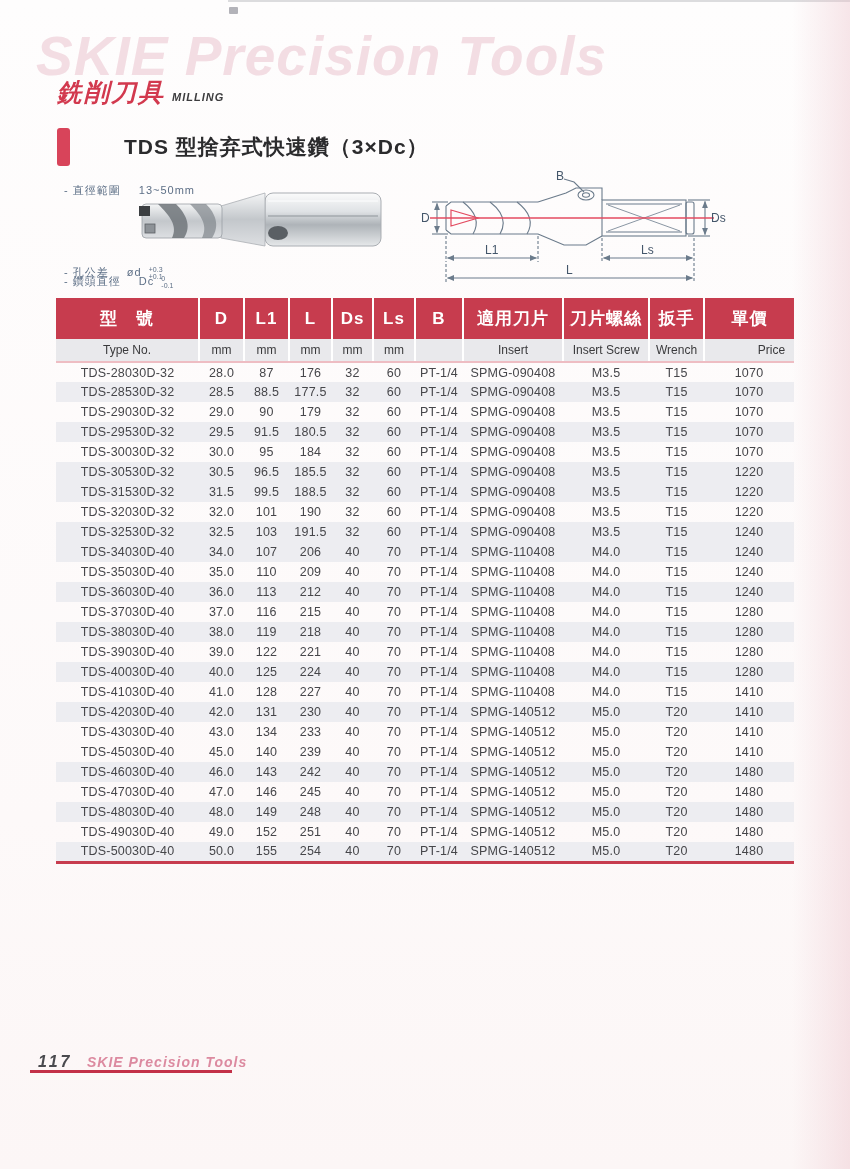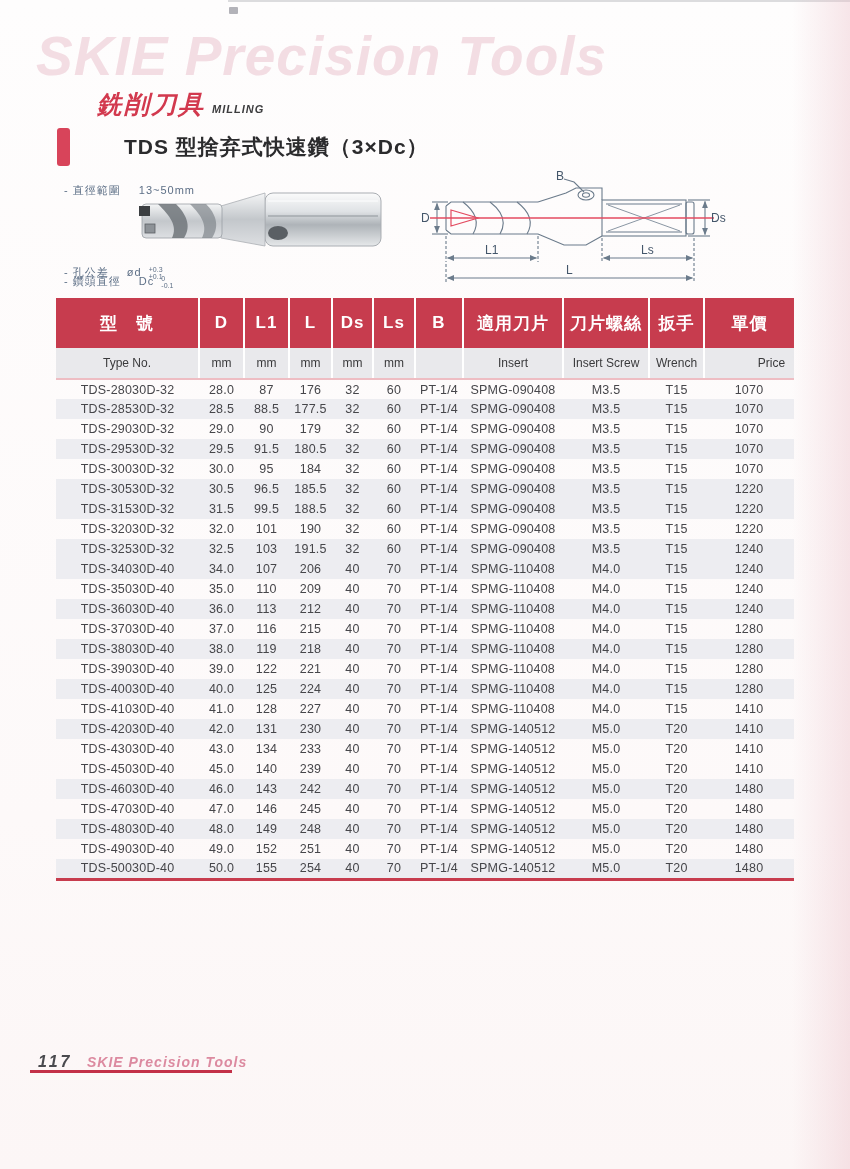--- a/index.html
+++ b/index.html
@@ -14,21 +14,21 @@
     background:linear-gradient(90deg, rgba(238,198,206,0) 0%, rgba(234,190,199,0.38) 100%);
     pointer-events:none;
   }
   .top-rule{ position:absolute; left:228px; top:0; width:622px; height:2px; background:#dcdcde; }
   .top-mark{ position:absolute; left:229px; top:7px; width:9px; height:7px; background:#9a9aa2; opacity:.75; border-radius:1px; }
 
   .watermark{
     position:absolute; left:36px; top:24px; font-size:55px; font-weight:bold; font-style:italic;
     color:#f3dde3; letter-spacing:1px; white-space:nowrap;
   }
-  .category{ position:absolute; left:57px; top:88px;margin-left:40px; }
+  .category{ position:absolute; left:57px; top:76px; }
   .category-zh{ font-size:25px; font-weight:bold; font-style:italic; color:#d2394e; letter-spacing:2px; }
   .category-en{ font-size:11px; font-weight:bold; font-style:italic; color:#3c3c3e; margin-left:7px; letter-spacing:1px; }
 
   .section-title-row{ position:absolute; left:57px; top:128px; display:flex; align-items:center;gap:28px; }
   .red-bar{ width:13px; height:38px; background:#d8445a; border-radius:3px; margin-right:26px; }
   .section-title-text{ margin:0; font-size:21px; font-weight:bold; color:#2b2b2d; letter-spacing:1px; }
 
   .spec-line{ position:absolute; left:64px; font-size:11px; color:#5d6f86; letter-spacing:1px; white-space:nowrap; }
   .spec-1{ top:183px;text-align:right; } .spec-2{ top:250px;margin-top:24px; } .spec-3{ top:265px; }
   .spec-label{ margin-right:14px; }
@@ -38,26 +38,26 @@
   .drill-photo{ position:absolute; left:128px; top:186px; }
   .diagram{ position:absolute; left:418px; top:166px; }
   .diagram text{ font-family:"Liberation Sans",sans-serif; font-size:12px; fill:#44566a; }
 
   table.spec-table{
     position:absolute; left:56px; top:298px; width:738px;
     border-collapse:collapse; table-layout:fixed;
   }
   table.spec-table th, table.spec-table td{ padding:0; text-align:center; overflow:hidden; white-space:nowrap; }
   tr.head-zh th{
-    background:#c73c4e; color:#ffffff; font-size:17px; font-weight:bold; height:50px;
+    background:#c73c4e; color:#ffffff; font-size:17px; font-weight:bold; height:41px;
     border-right:2px solid #ffffff; letter-spacing:1px;
   }
   tr.head-zh th:last-child{ border-right:none; }
   tr.head-en th{
-    background:#e9e9ec; color:#3a3a3c; font-size:12px; font-weight:normal; height:31px;
+    background:#e9e9ec; color:#3a3a3c; font-size:12px; font-weight:normal; height:23px;
     border-right:2px solid #ffffff; border-bottom:2px solid #eebdc3;
   }
   tr.head-en th:last-child{ border-right:none;padding-left:44px; }
   tbody td{ font-size:12.5px; color:#46464a; height:20px; letter-spacing:0.2px; }
   tbody tr.alt{ background:#ededf1; }
   tbody tr:last-child td{ border-bottom:3px solid #c73c4e; }
 
   .footer{ position:absolute; left:38px; top:1053px; font-style:italic; font-weight:bold; white-space:nowrap; }
   .footer-num{ font-size:16px; color:#4a4a4e; letter-spacing:3px; }
   .footer-brand{ font-size:14px; color:#dc8aa0; margin-left:10px; letter-spacing:1px; }

